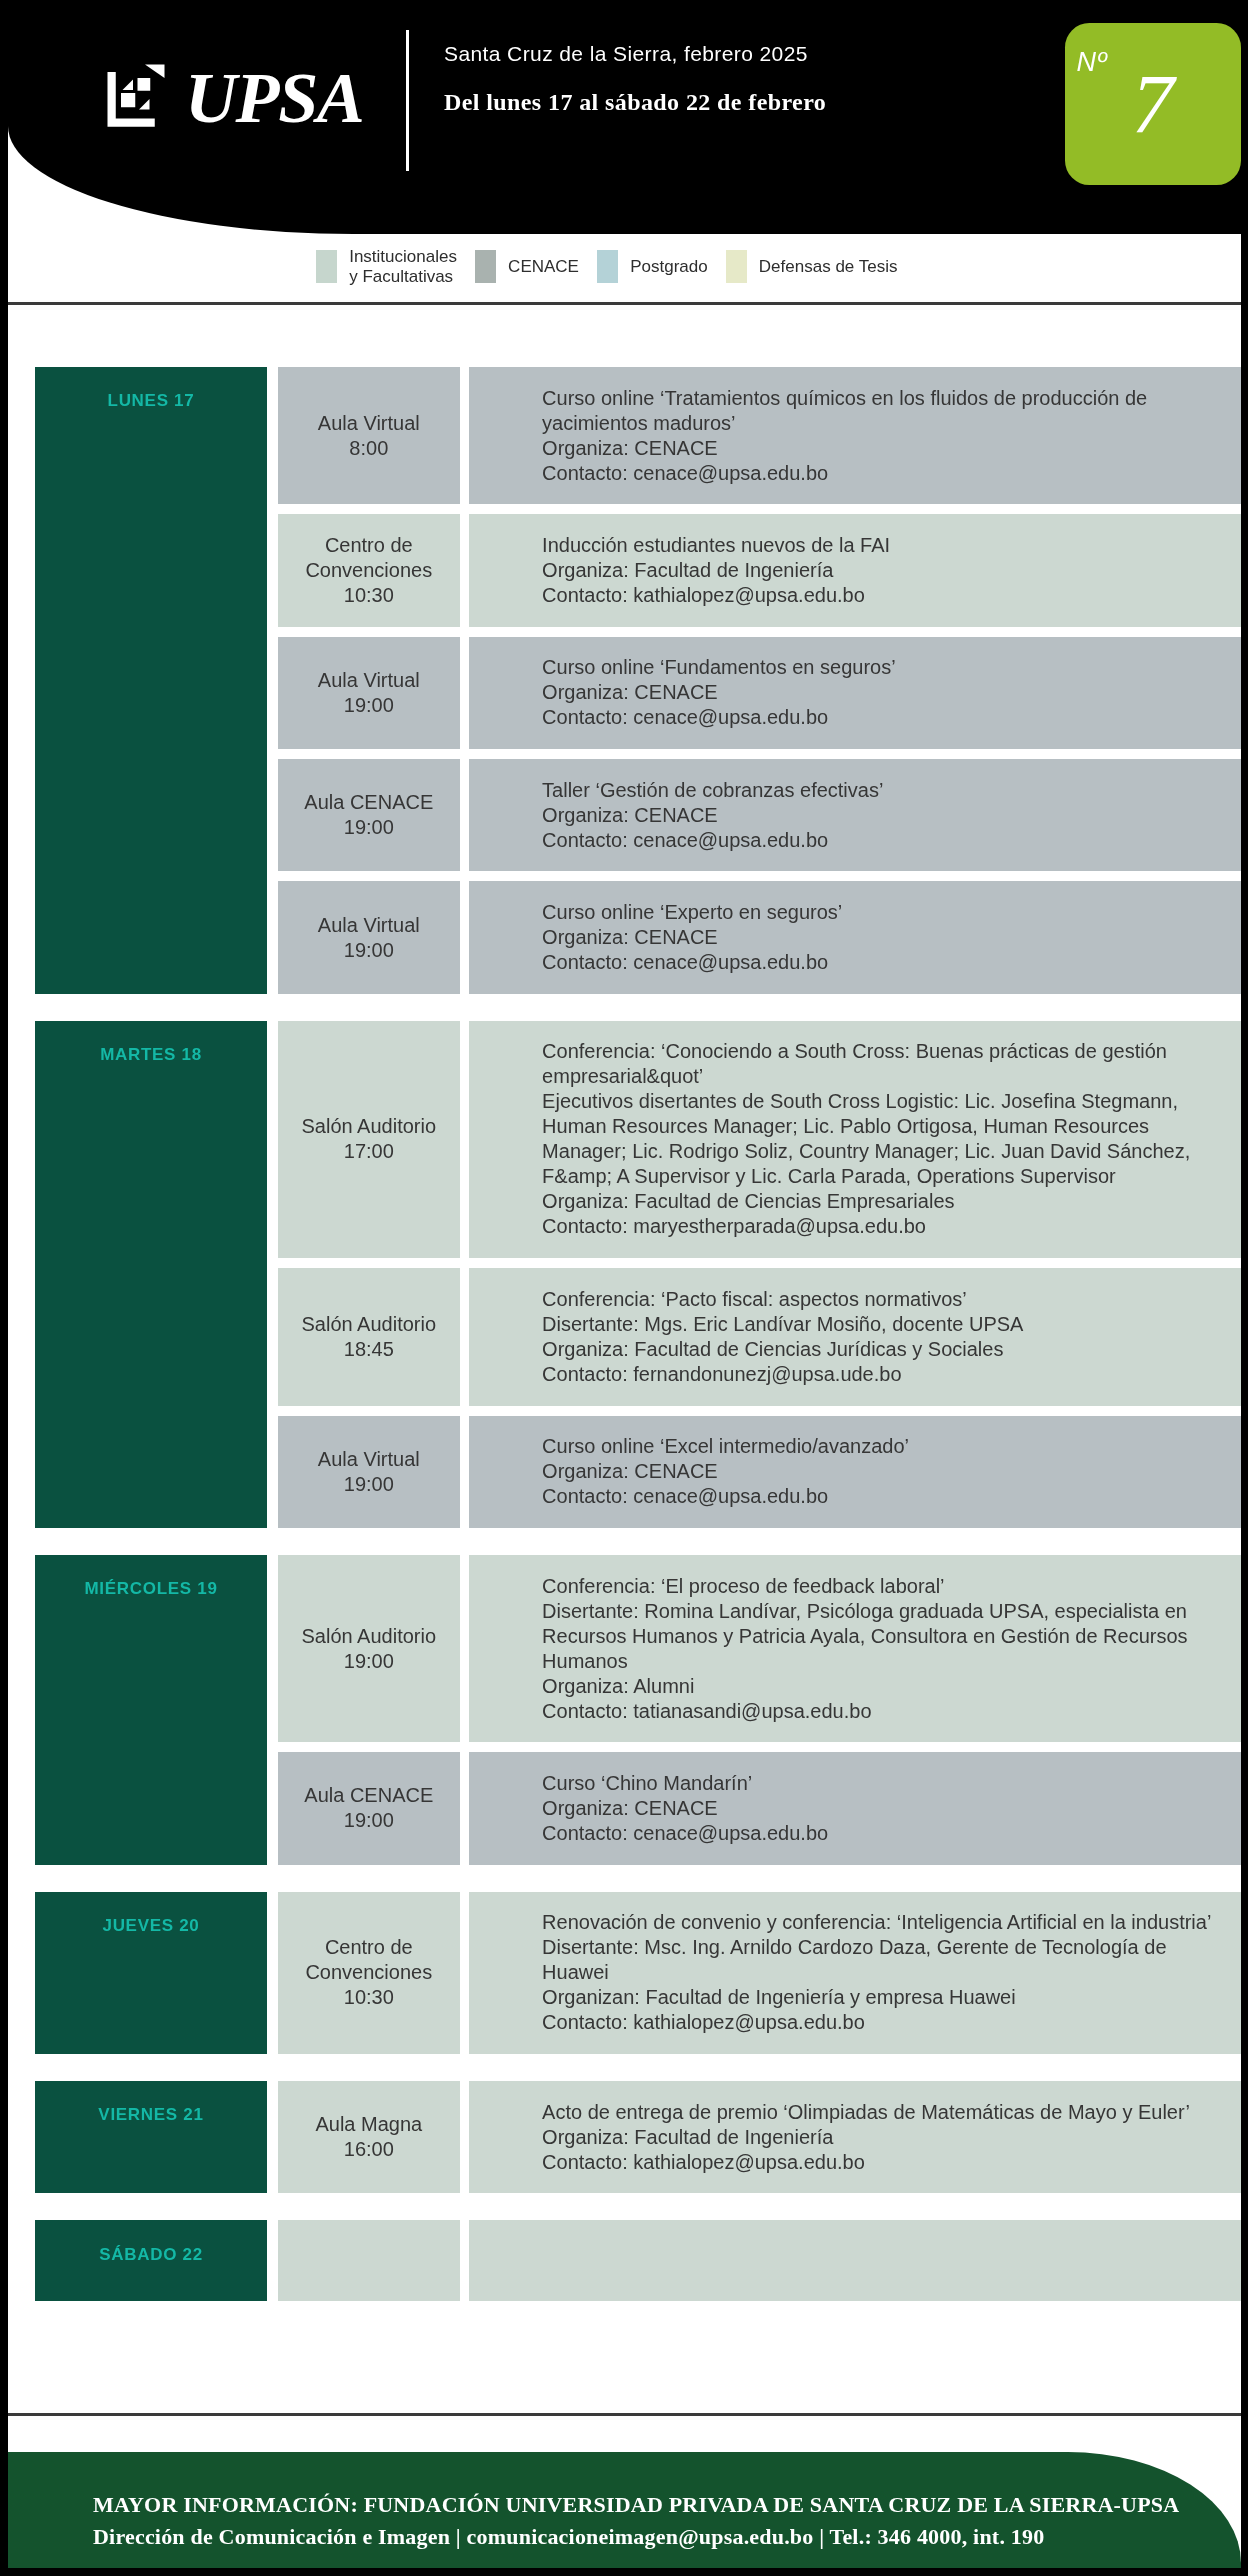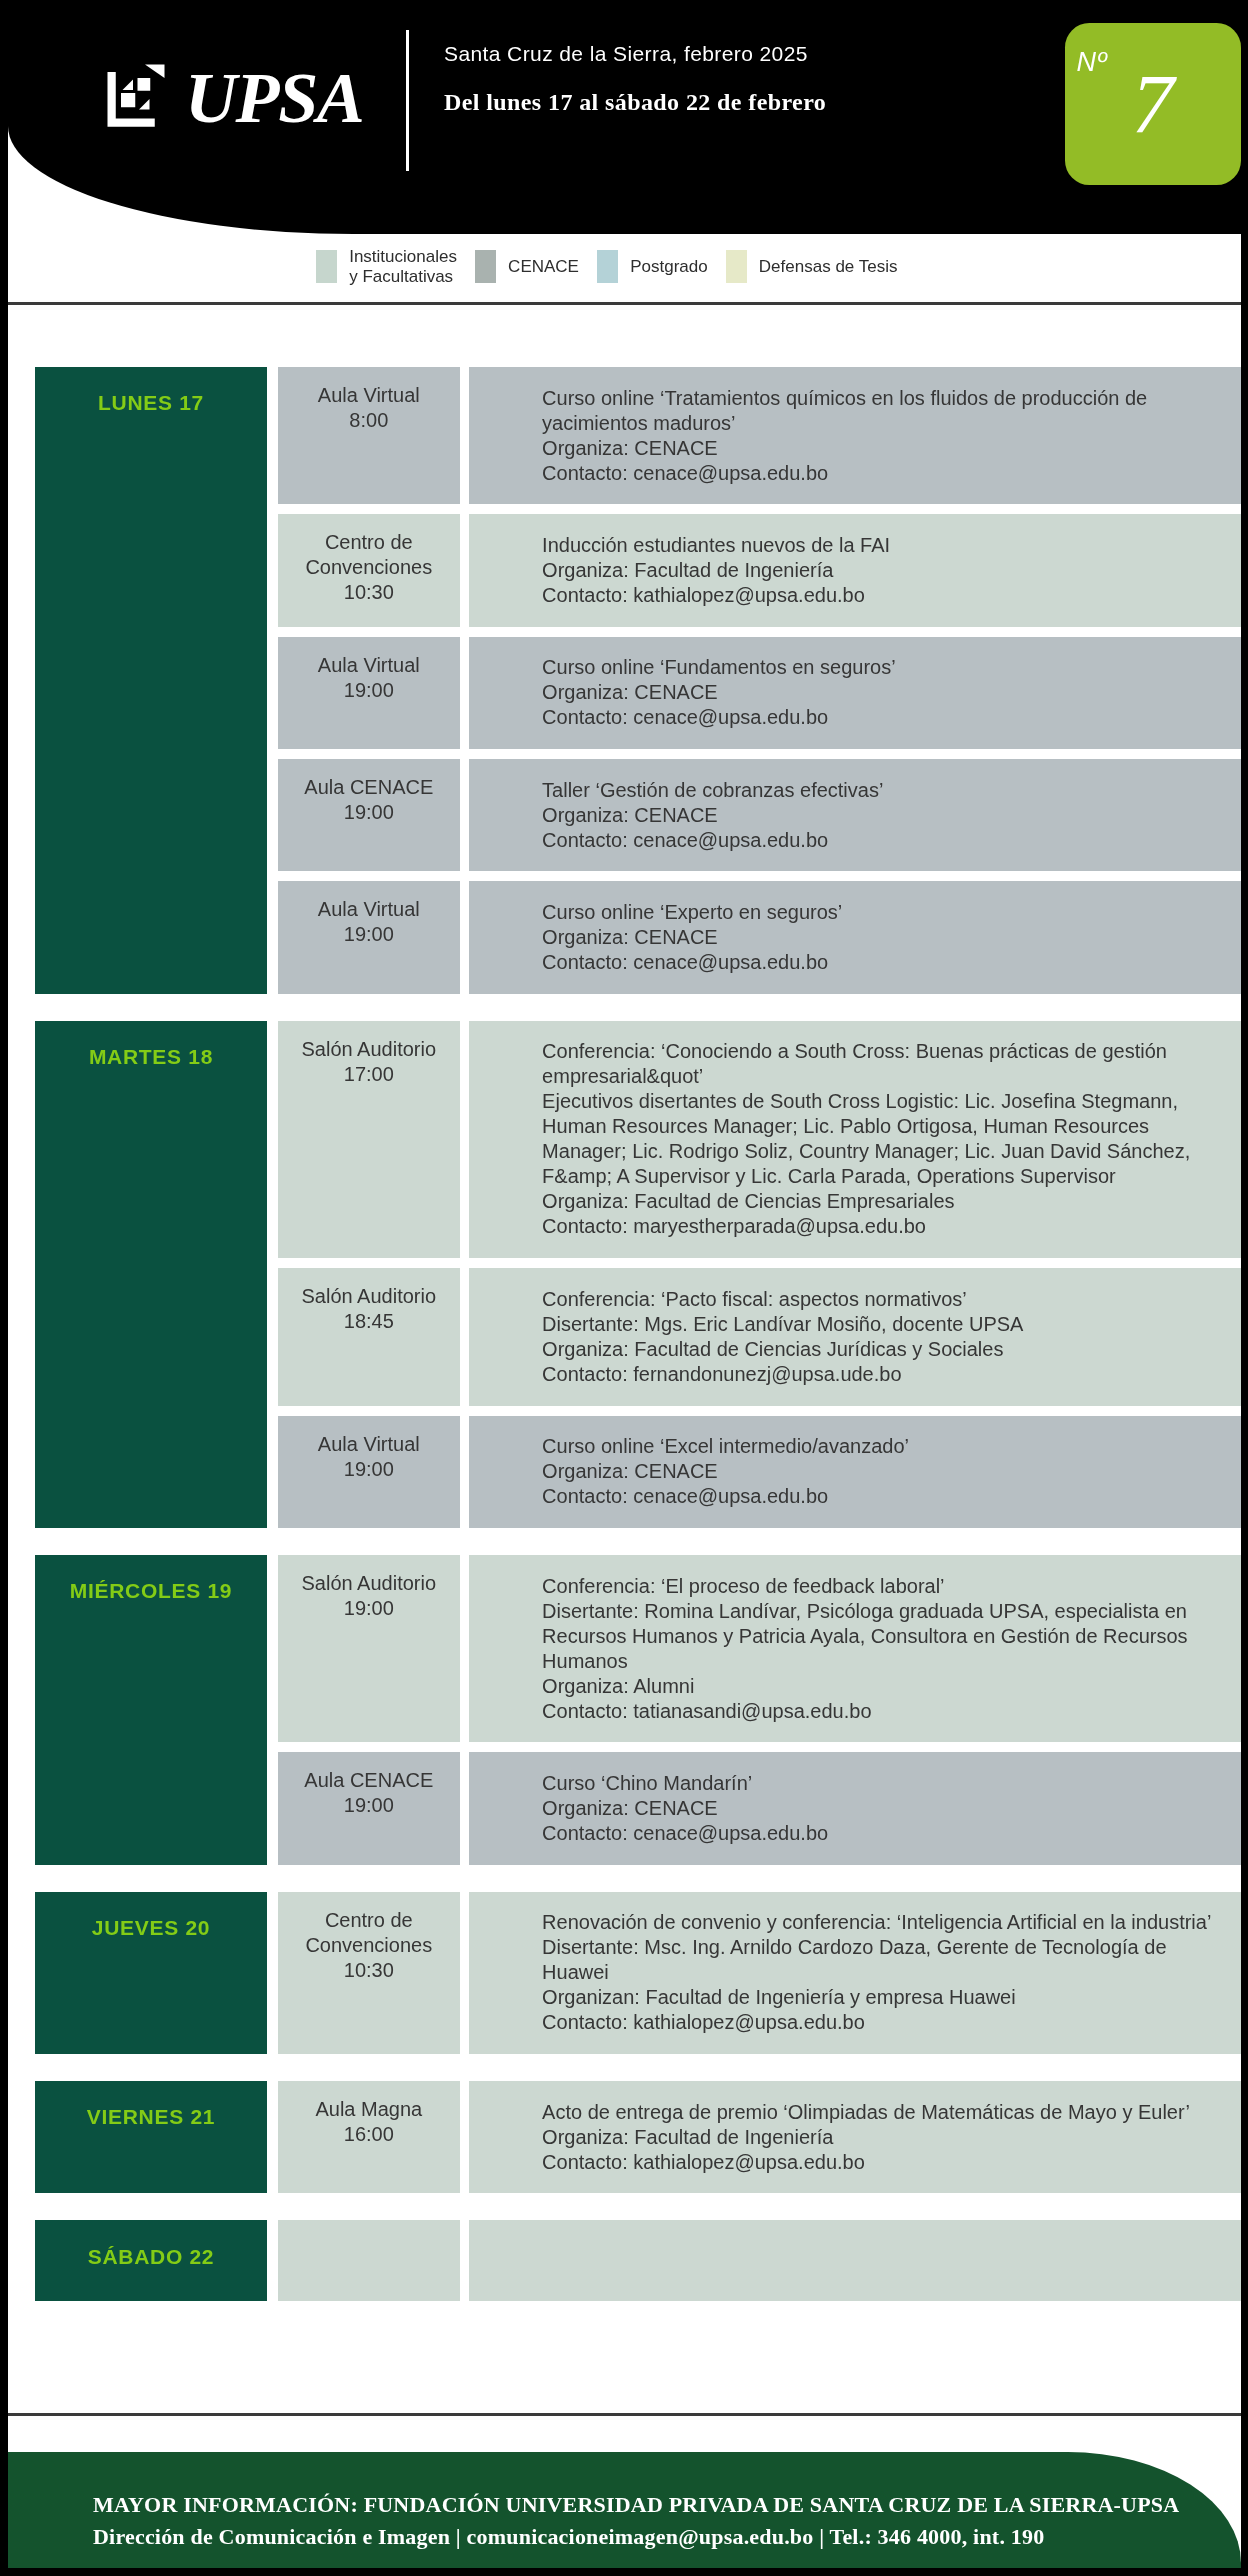--- a/index.html
+++ b/index.html
@@ -78,30 +78,30 @@
 
   
   .agenda { margin:62px 0 0 27px; width:1206px; }
   .day-section { display:flex; gap:10.8px; margin-bottom:27px; }
   .day-col {
     width:232px; flex-shrink:0;
     background:#0a5140;
     padding-top:24.4px; text-align:center;
   }
   .day-label {
-    color:#84cc16; font-weight:bold; font-size:21px; letter-spacing:0.7px;
+    color:#14b8a6; font-weight:bold; font-size:17px; letter-spacing:0.7px;
   }
   .rows { flex:1; display:flex; flex-direction:column; gap:10px; }
   .event-row { display:flex; gap:9.3px; min-height:108px; }
   .event-row.empty-row { min-height:81px; }
   .cell-cenace { background:#b7bfc3; }
   .cell-institucional { background:#ccd8d1; }
   .loc {
     width:182px; flex-shrink:0;
-    display:flex; flex-direction:column; align-items:center;
+    display:flex; flex-direction:column; justify-content:center; align-items:center;
     text-align:center; padding:16px 5.8px;
     font-size:20px; line-height:25px; color:#363636;
   }
   .desc {
     flex:1;
     display:flex; flex-direction:column; justify-content:center;
     padding:18.7px 11.5px 18.7px 73px;
     font-size:20px; line-height:25px; color:#363636;
   }
 

